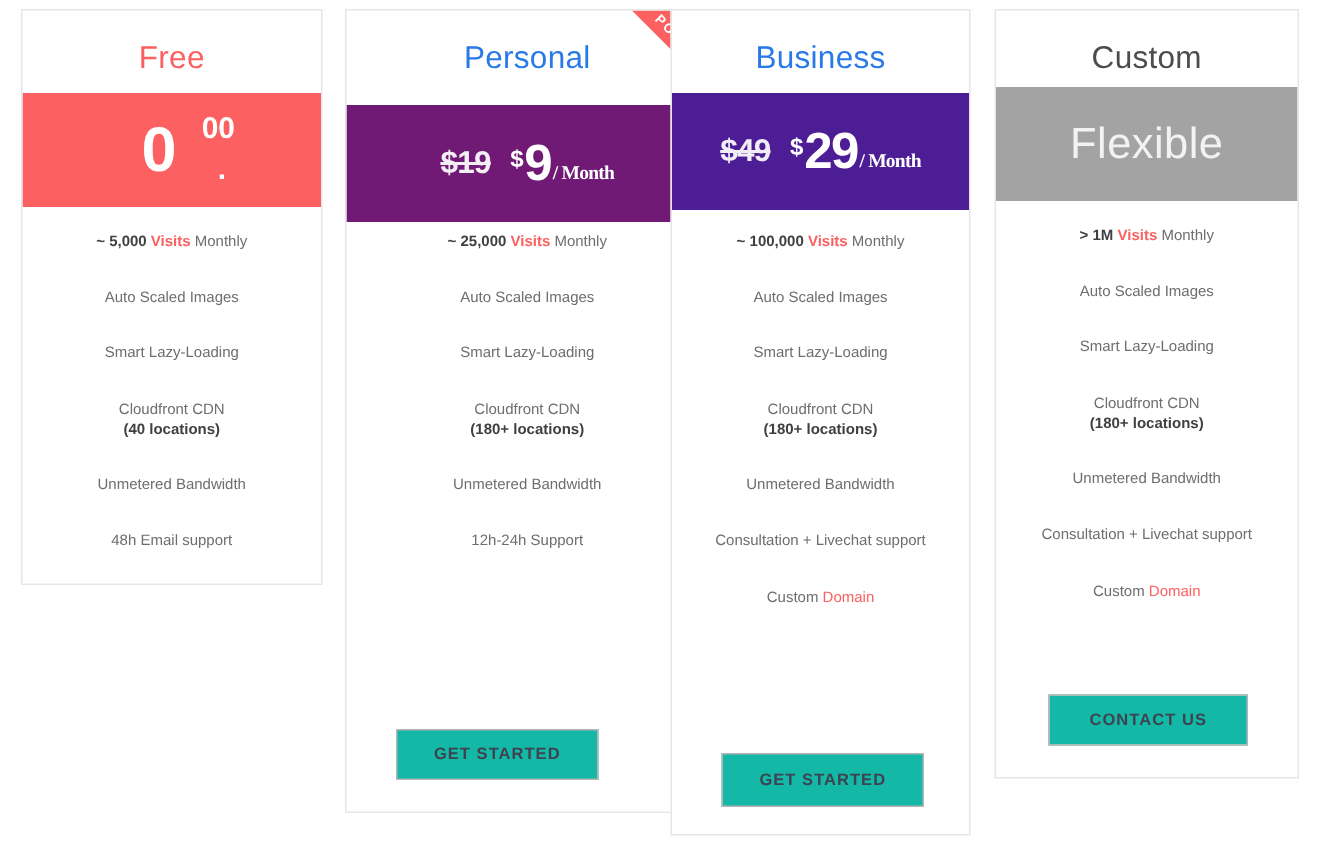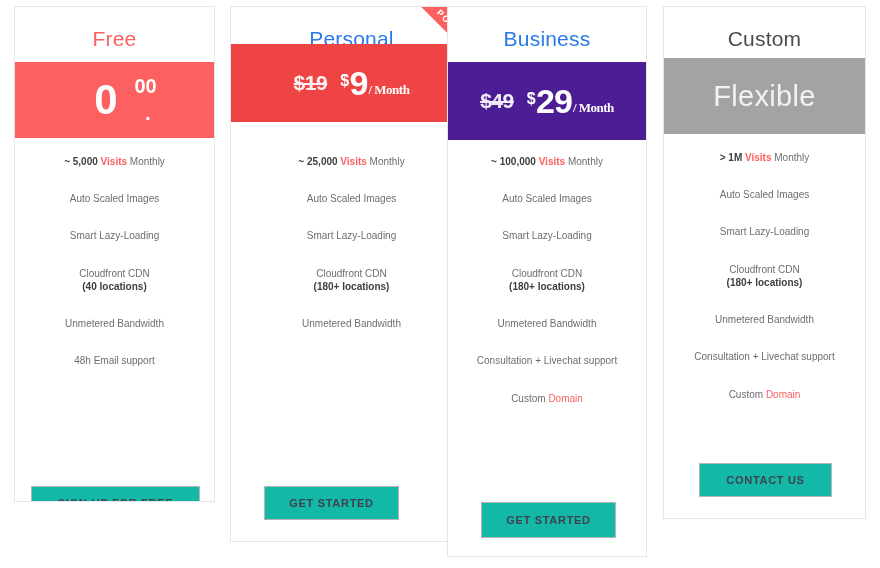--- a/index.html
+++ b/index.html
@@ -23,21 +23,21 @@
 
   
   .plan-card {
     position: absolute;
     top: 6px;
     background: #ffffff;
     border: 1px solid #e6e6e6;
     box-sizing: border-box;
     overflow: hidden;
   }
-  .plan-card.free      { left: 14px;  width: 201px; height: 496px; }
+  .plan-card.free      { left: 14px;  width: 201px; height: 384px; }
   .plan-card.personal  { left: 230px; width: 243px; height: 536px; }
   .plan-card.business  { left: 447px; width: 200px; height: 551px; }
   .plan-card.custom    { left: 663px; width: 203px; height: 513px; }
 
   
   .plan-title {
     text-align: center;
     font-size: 21px;
     font-weight: normal;
     letter-spacing: 0.2px;
@@ -56,21 +56,21 @@
     position: absolute;
     left: 0;
     right: 0;
     display: flex;
     align-items: center;
     justify-content: center;
     color: #ffffff;
     box-sizing: border-box;
   }
   .free     .price-band { top: 55px; height: 76px; background: #fc6060; }
-  .personal .price-band { top: 37px; height: 78px; background: #ef4444; }
+  .personal .price-band { top: 63px; height: 78px; background: #701a75; }
   .business .price-band { top: 55px; height: 78px; background: #4c1d95; }
   .custom   .price-band { top: 51px; height: 76px; background: #a3a3a3; }
 
   
   .price-zero {
     position: relative;
     display: inline-block;
     font-size: 42px;
     font-weight: bold;
     line-height: 1;
@@ -259,20 +259,21 @@
         <span class="period">/ Month</span>
       </span>
     </div>
 
     <ul class="features">
       <li class="feature-item lead"><span>~ 25,000 </span><span class="hl">Visits</span><span class="tail"> Monthly</span></li>
       <li class="feature-item">Auto Scaled Images</li>
       <li class="feature-item">Smart Lazy-Loading</li>
       <li class="feature-item"><span>Cloudfront CDN</span><span class="sub">(180+ locations)</span></li>
       <li class="feature-item">Unmetered Bandwidth</li>
+      <li class="feature-item">12h-24h Support</li>
     </ul>
 
     <button class="cta-btn">GET STARTED</button>
   </div>
 
   <div class="plan-card business">
     <h2 class="plan-title">Business</h2>
 
     <div class="price-band">
       <span class="price-old">$49</span>

